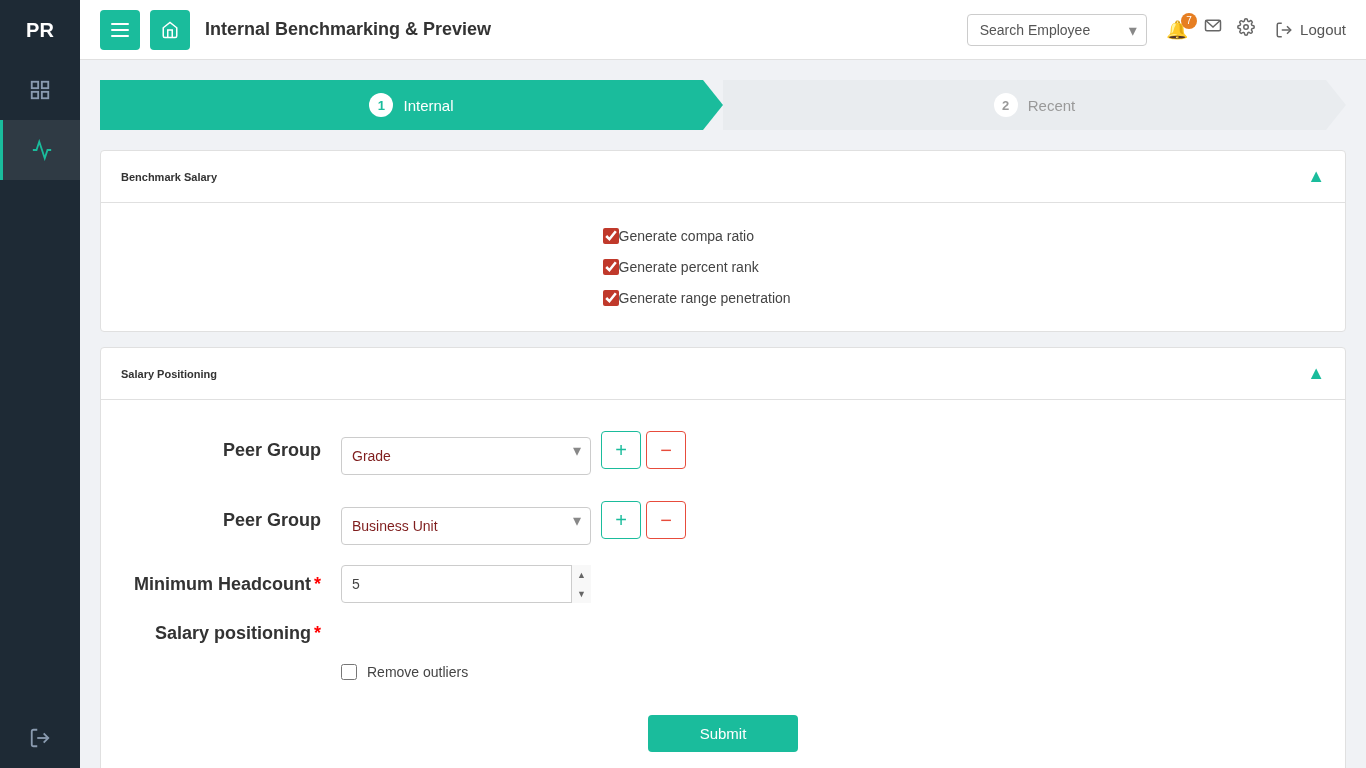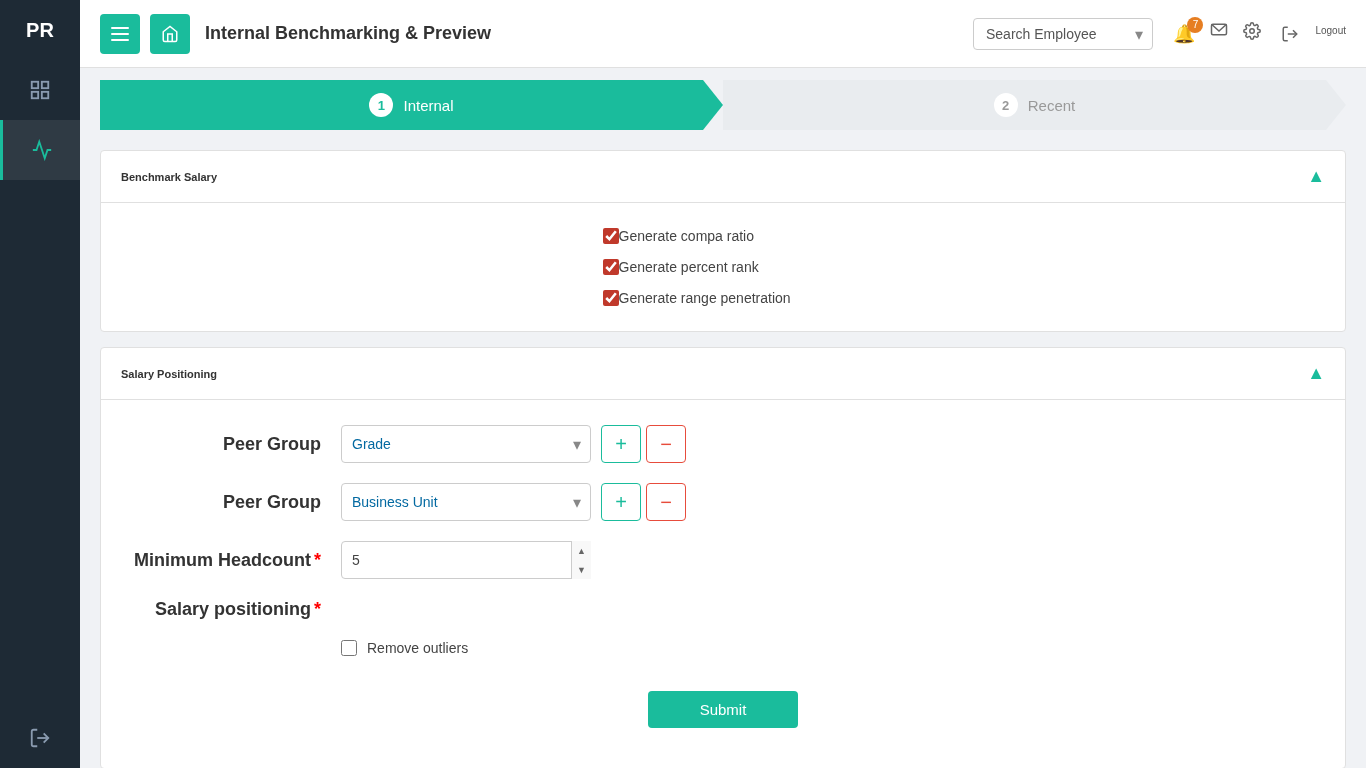--- a/index.html
+++ b/index.html
@@ -15,21 +15,21 @@
       color: white; font-weight: bold; font-size: 20px; background: #1e2a35;
     }
     .sidebar-item {
       width: 80px; height: 60px; display: flex; align-items: center; justify-content: center;
       color: #8a9bb0; cursor: pointer;
     }
     .sidebar-item.active { background: rgba(255,255,255,0.08); color: #1abc9c; border-left: 3px solid #1abc9c; }
 
     
     .navbar {
-      position: fixed; left: 80px; top: 0; right: 0; height: 68px;
+      position: fixed; left: 80px; top: 0; right: 0; height: 60px;
       background: white; border-bottom: 1px solid #e0e0e0;
       display: flex; align-items: center; padding: 0 20px; z-index: 100;
     }
     .navbar-title { font-size: 18px; font-weight: bold; color: #333; flex: 1; }
     .navbar-search {
       position: relative; margin-right: 20px;
     }
     .navbar-search select {
       appearance: none; background: white; border: 1px solid #ccc; border-radius: 4px;
       padding: 7px 30px 7px 12px; font-size: 14px; color: #555; min-width: 180px; cursor: pointer; margin-left: 48px;
@@ -39,22 +39,22 @@
       color: #888; pointer-events: none;
     }
     .navbar-icons { display: flex; align-items: center; gap: 15px; }
     .nav-icon { color: #666; cursor: pointer; font-size: 18px; position: relative; }
     .badge {
       position: absolute; top: -6px; right: -8px;
       background: #e67e22; color: white; border-radius: 50%; width: 16px; height: 16px;
       font-size: 10px; display: flex; align-items: center; justify-content: center;
     }
     .logout-btn {
-      display: flex; align-items: flex-start; gap: 16px; color: #555; cursor: pointer;
-      font-size: 10px; margin-left: 5px;
+      display: flex; align-items: center; gap: 7px; color: #555; cursor: pointer;
+      font-size: 15px; margin-left: 5px;
     }
 
     
     .main-content {
       margin-left: 80px; padding-top: 60px; height: 768px; overflow-y: auto;
       background: #f0f2f5;
     }
     .content-inner { padding: 20px; }
 
     
@@ -96,22 +96,22 @@
     .checkbox-item { display: flex; align-items: center; gap: 0; }
     .checkbox-item input[type="checkbox"] { width: 16px; height: 16px; accent-color: #c0392b; cursor: pointer; }
     .checkbox-item label { font-size: 14px; color: #444; cursor: pointer; }
 
     
     .form-group { display: flex; align-items: center; margin-bottom: 20px; }
     .form-label { width: 200px; text-align: right; font-size: 18px; font-weight: 600; color: #333; margin-right: 20px; }
     .required { color: red; margin-left: 3px; }
     .form-control {
       flex: none; width: 250px; height: 38px; padding: 5px 10px;
-      border: 1px solid #ccc; border-radius: 4px; font-size: 14px; color: #0369a1;
-      appearance: none; background: white; cursor: pointer;
+      border: 1px solid #ccc; border-radius: 4px; font-size: 14px; color: #7f1d1d;
+      appearance: none; background: white; cursor: pointer; margin-top: 12px;
     }
     .form-control-number {
       width: 250px; height: 38px; padding: 5px 10px;
       border: 1px solid #ccc; border-radius: 4px; font-size: 14px; color: #444;
     }
     .select-wrapper { position: relative; display: inline-block; }
     .select-wrapper::after {
       content: '▾'; position: absolute; right: 10px; top: 50%; transform: translateY(-50%);
       color: #888; pointer-events: none;
     }

